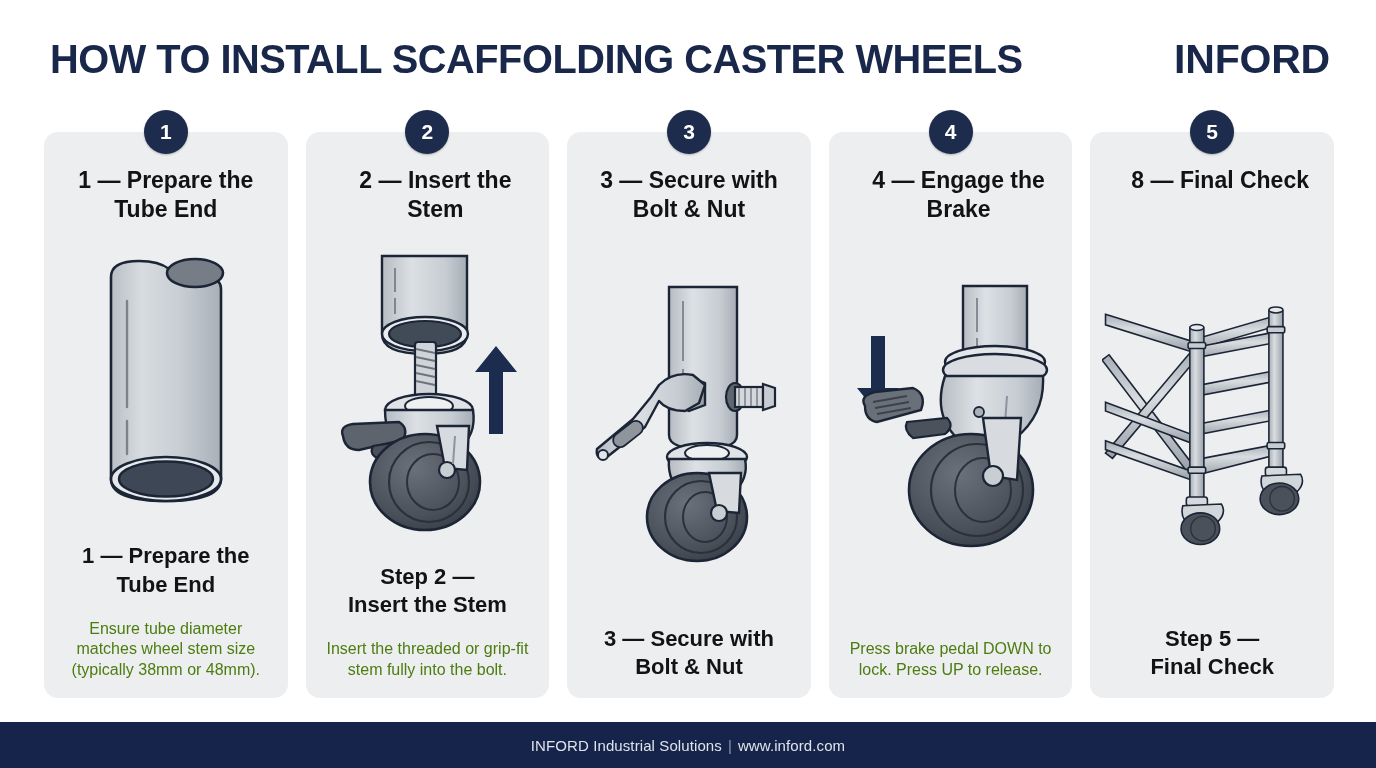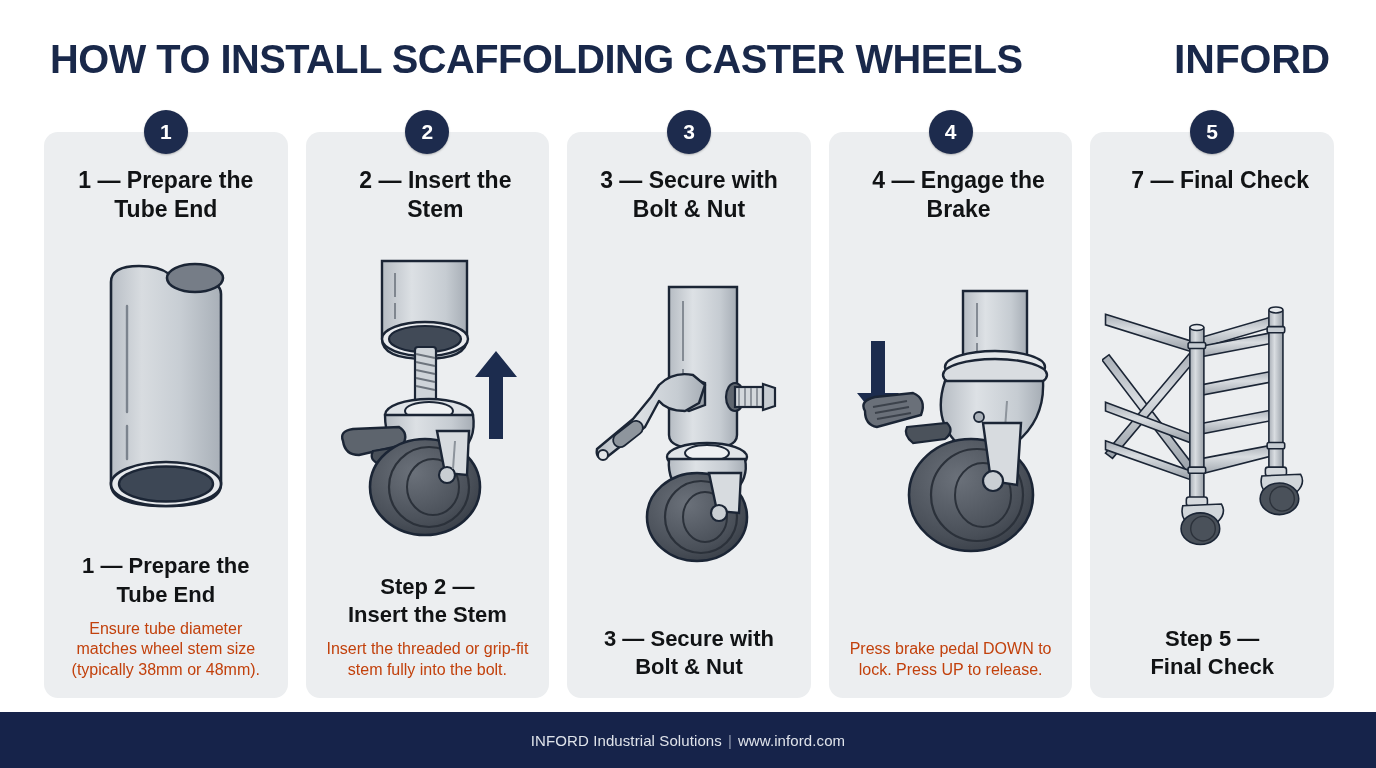--- a/index.html
+++ b/index.html
@@ -65,27 +65,27 @@
     min-height: 0;
     padding: 6px 0 4px 0;
   }
   .art svg { display: block; max-width: 100%; max-height: 100%; }
 
   .card-foot-title {
     font-size: 22px; font-weight: bold; color: #111315;
     line-height: 1.3; text-align: center; margin-top: 2px;
   }
   .card-body {
-    font-size: 16px; color: #c2410c; line-height: 1.28;
-    text-align: center; margin-top: 9px; padding: 0 2px 2px 2px;
+    font-size: 16px; color: #4d7c0f; line-height: 1.28;
+    text-align: center; margin-top: 19px; padding: 0 2px 2px 2px;
   }
 
   
   .footer {
-    position: absolute; left: 0; bottom: 0; width: 1376px; height: 56px;
+    position: absolute; left: 0; bottom: 0; width: 1376px; height: 46px;
     background: #16234a;
     display: flex; align-items: center; justify-content: center;
   }
   .footer-text {
     color: #dfe3ea; font-size: 15px; letter-spacing: 0.1px;
   }
   .footer-sep { color: #8c97ad; margin: 0 6px; }
 </style>
 </head>
 <body>
@@ -285,21 +285,21 @@
 
           <path d="M132 134 L170 134 L166 196 L140 192 Z" fill="#d7dbdf" stroke="#1b2535" stroke-width="2.4"></path>
           <circle cx="142" cy="192" r="10" fill="#c9ced3" stroke="#1b2535" stroke-width="2.2"></circle>
         </svg>
       </div>
       <div class="card-body">Press brake pedal DOWN to lock. Press UP to release.</div>
     </div>
 
     <div class="card">
       <div class="badge">5</div>
-      <div class="card-head left">7 — Final Check</div>
+      <div class="card-head left">8 — Final Check</div>
       <div class="art">
         <svg viewBox="0 0 250 280" width="250" height="280">
           <defs>
             <linearGradient id="pipe" x1="0" y1="0" x2="1" y2="0">
               <stop offset="0%" stop-color="#a8aeb6"></stop>
                 <stop offset="40%" stop-color="#d9dde1"></stop>
               <stop offset="100%" stop-color="#9aa1a9"></stop>
             </linearGradient>
             <linearGradient id="pipeH" x1="0" y1="0" x2="0" y2="1">
               <stop offset="0%" stop-color="#a8aeb6"></stop>

